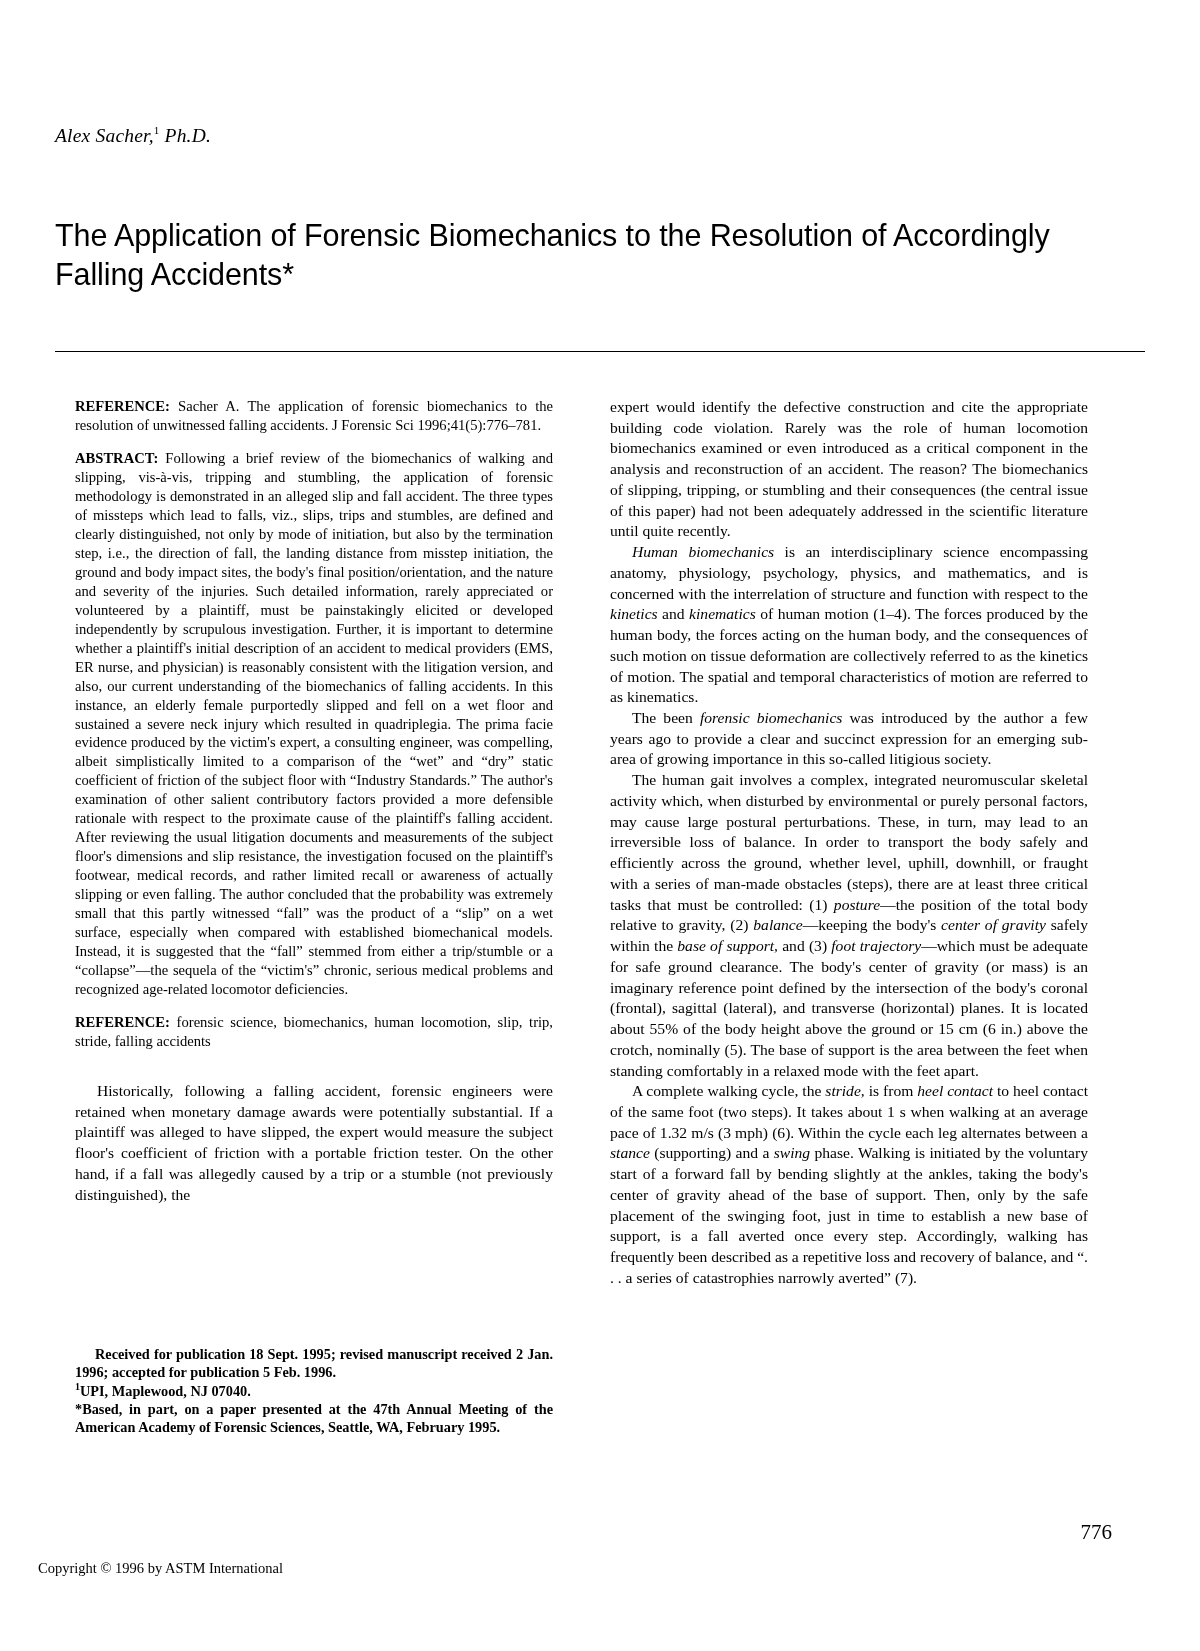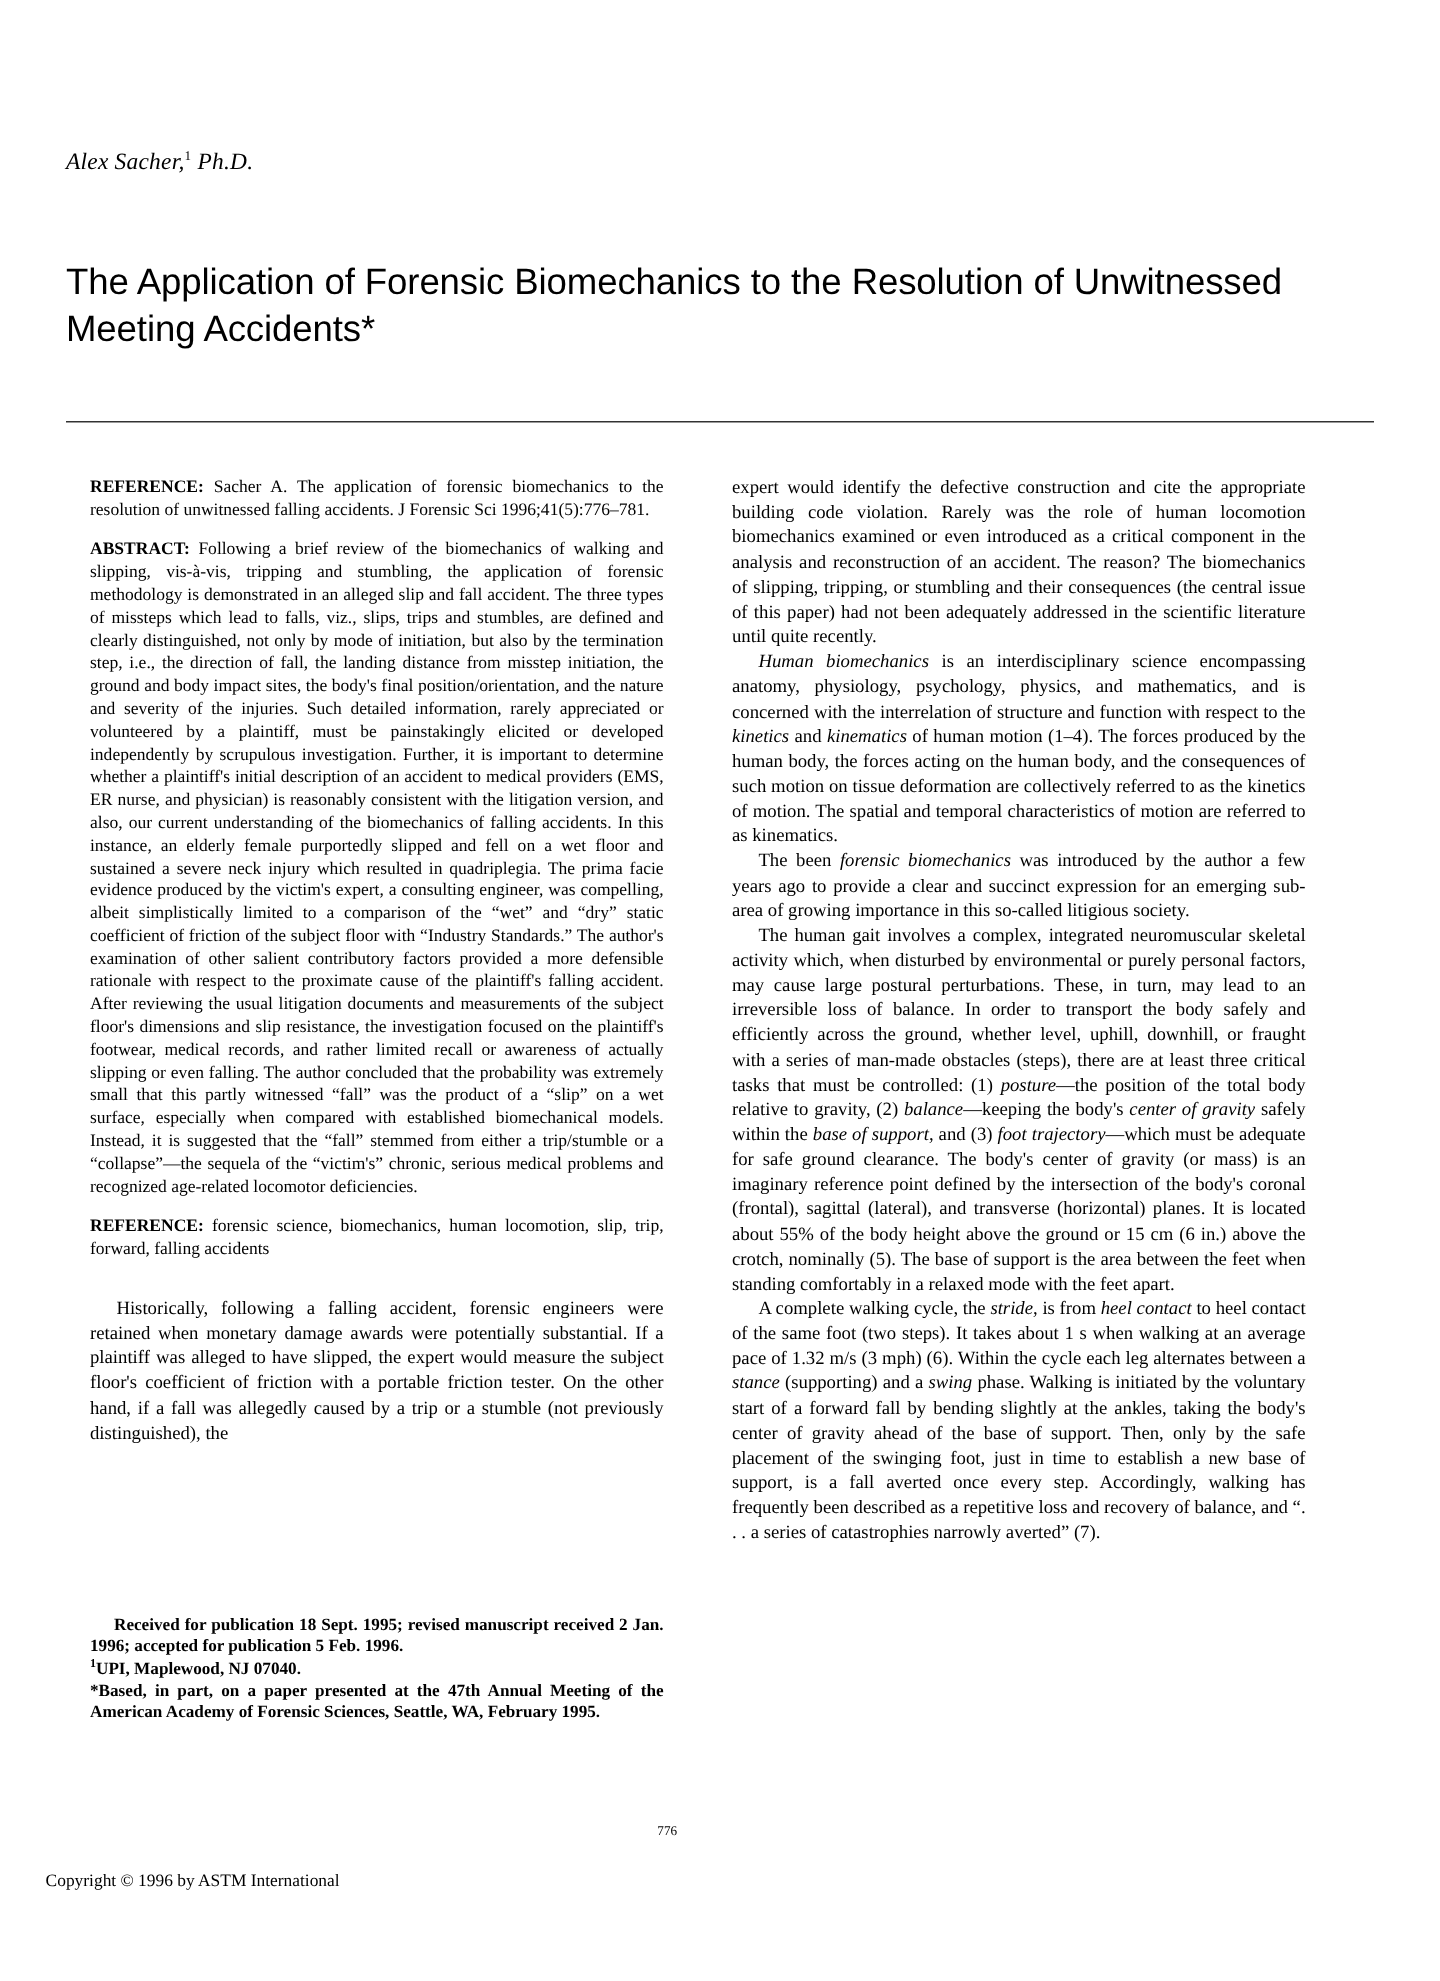--- a/index.html
+++ b/index.html
@@ -114,58 +114,58 @@
   .footnotes .fn-indent { text-indent: 20px; }
   .footnotes sup {
     font-size: 10px;
     vertical-align: super;
   }
   .pagenum {
     position: absolute;
     left: 0;
     top: 1520px;
     width: 1112px;
-    text-align: center;
-    font-size: 11px;
+    text-align: right;
+    font-size: 21px;
     font-family: "Liberation Serif", serif;
   }
   .copyright {
     position: absolute;
     left: 38px;
     top: 1560px;
     font-size: 14.5px;
   }
 </style>
 </head>
 <body>
 
 <div class="page">
 
   <div class="author-line">
     <span>Alex Sacher,</span><sup>1</sup><span> Ph.D.</span>
   </div>
 
-  <h1 class="title">The Application of Forensic Biomechanics to the Resolution of Unwitnessed Meeting Accidents*</h1>
+  <h1 class="title">The Application of Forensic Biomechanics to the Resolution of Accordingly Falling Accidents*</h1>
 
   <div class="rule"></div>
 
   <div class="cols">
 
     <div class="col col-left">
 
       <div class="absblock">
         <b class="ref-head">REFERENCE:</b><span> Sacher A. The application of forensic biomechanics to the resolution of unwitnessed falling accidents. J Forensic Sci 1996;41(5):776–781.</span>
       </div>
 
       <div class="absblock">
         <b class="abs-head">ABSTRACT:</b><span> Following a brief review of the biomechanics of walking and slipping, vis-à-vis, tripping and stumbling, the application of forensic methodology is demonstrated in an alleged slip and fall accident. The three types of missteps which lead to falls, viz., slips, trips and stumbles, are defined and clearly distinguished, not only by mode of initiation, but also by the termination step, i.e., the direction of fall, the landing distance from misstep initiation, the ground and body impact sites, the body's final position/orientation, and the nature and severity of the injuries. Such detailed information, rarely appreciated or volunteered by a plaintiff, must be painstakingly elicited or developed independently by scrupulous investigation. Further, it is important to determine whether a plaintiff's initial description of an accident to medical providers (EMS, ER nurse, and physician) is reasonably consistent with the litigation version, and also, our current understanding of the biomechanics of falling accidents. In this instance, an elderly female purportedly slipped and fell on a wet floor and sustained a severe neck injury which resulted in quadriplegia. The prima facie evidence produced by the victim's expert, a consulting engineer, was compelling, albeit simplistically limited to a comparison of the “wet” and “dry” static coefficient of friction of the subject floor with “Industry Standards.” The author's examination of other salient contributory factors provided a more defensible rationale with respect to the proximate cause of the plaintiff's falling accident. After reviewing the usual litigation documents and measurements of the subject floor's dimensions and slip resistance, the investigation focused on the plaintiff's footwear, medical records, and rather limited recall or awareness of actually slipping or even falling. The author concluded that the probability was extremely small that this partly witnessed “fall” was the product of a “slip” on a wet surface, especially when compared with established biomechanical models. Instead, it is suggested that the “fall” stemmed from either a trip/stumble or a “collapse”—the sequela of the “victim's” chronic, serious medical problems and recognized age-related locomotor deficiencies.</span>
       </div>
 
       <div class="absblock">
-        <b class="kw-head">REFERENCE:</b><span> forensic science, biomechanics, human locomotion, slip, trip, forward, falling accidents</span>
+        <b class="kw-head">REFERENCE:</b><span> forensic science, biomechanics, human locomotion, slip, trip, stride, falling accidents</span>
       </div>
 
       <p class="bodytext leadpara">Historically, following a falling accident, forensic engineers were retained when monetary damage awards were potentially substantial. If a plaintiff was alleged to have slipped, the expert would measure the subject floor's coefficient of friction with a portable friction tester. On the other hand, if a fall was allegedly caused by a trip or a stumble (not previously distinguished), the</p>
 
     </div>
 
     <div class="col col-right">
 
       <p class="bodytext noindent">expert would identify the defective construction and cite the appropriate building code violation. Rarely was the role of human locomotion biomechanics examined or even introduced as a critical component in the analysis and reconstruction of an accident. The reason? The biomechanics of slipping, tripping, or stumbling and their consequences (the central issue of this paper) had not been adequately addressed in the scientific literature until quite recently.</p>
 

